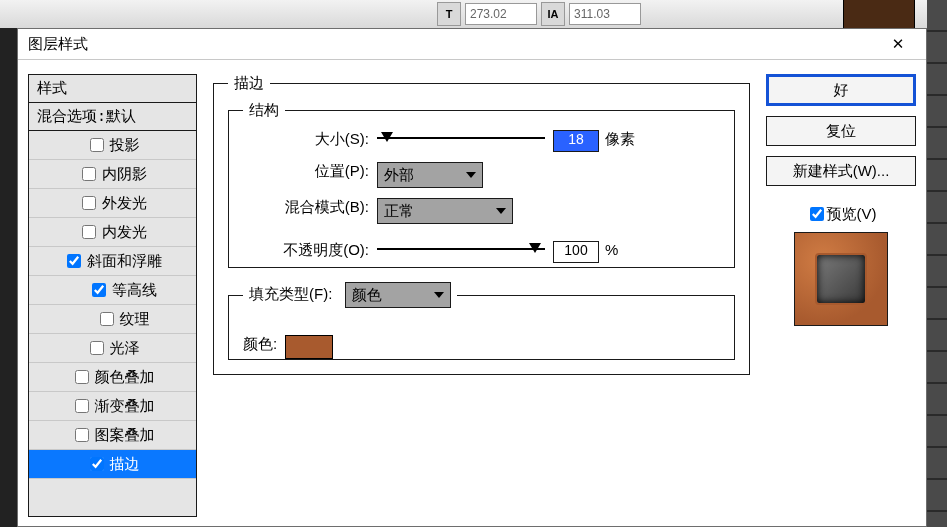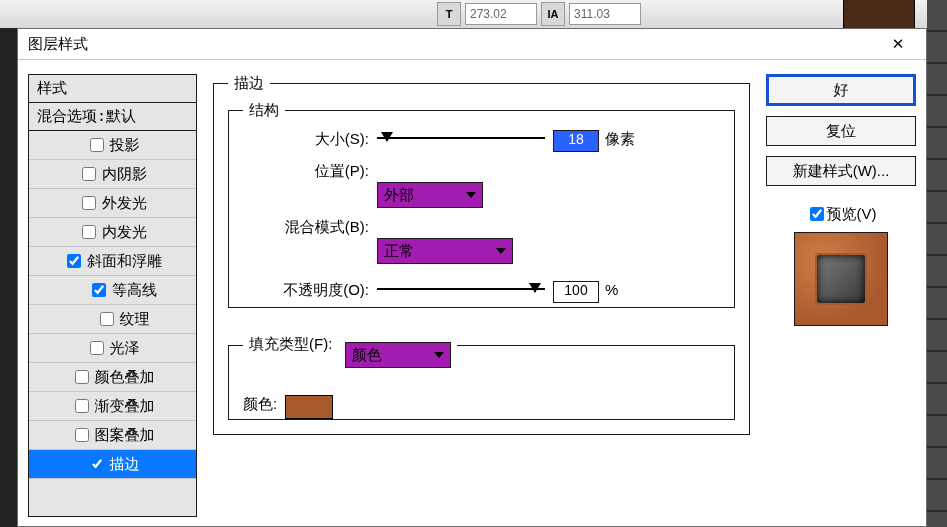--- a/index.html
+++ b/index.html
@@ -224,27 +224,26 @@
   .num-field.sel {
     background: #2a62ff;
     color: #fff;
   }
   .unit {
     margin-left: 6px;
   }
   .combo {
     height: 24px;
     border: 1px solid #1a1a1a;
-    background: #a21caf;
+    background: #a3a3a3;
     padding: 0 22px 0 6px;
     display: flex;
     align-items: center;
     position: relative;
     min-width: 62px;
-    margin-top: 20px;
   }
   .combo::after {
     content: "";
     position: absolute;
     right: 6px;
     top: 9px;
     width: 0;
     height: 0;
     border-left: 5px solid transparent;
     border-right: 5px solid transparent;

